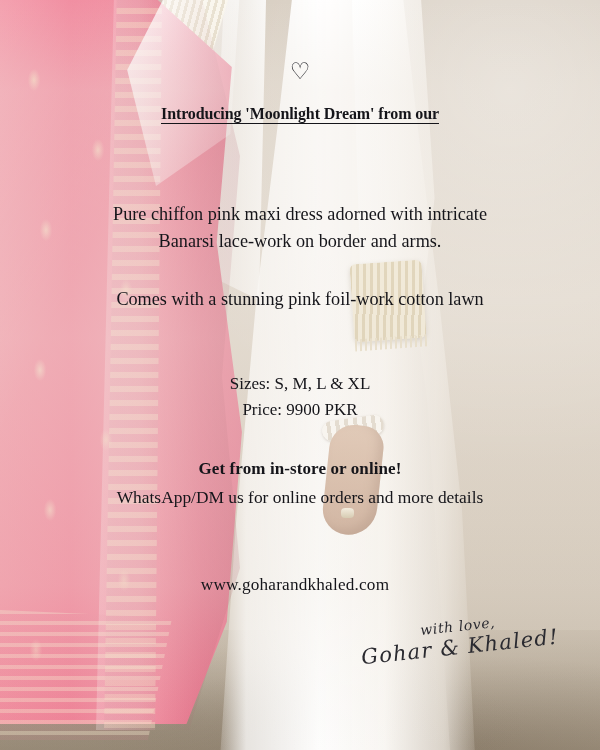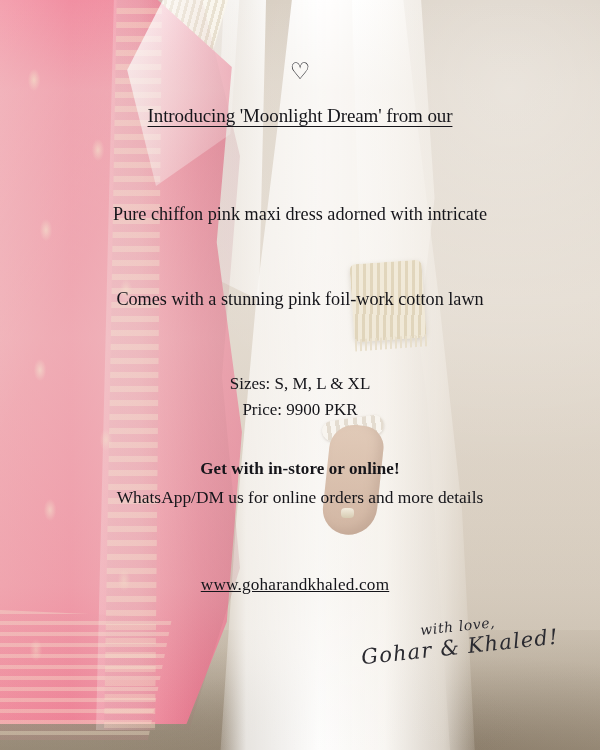--- a/index.html
+++ b/index.html
@@ -182,22 +182,22 @@
     left: 0; top: 0;
     width: 600px; height: 750px;
     padding: 0 26px;
     color: #15151a;
     text-align: center;
   }
 
   .headline {
     position: absolute;
     left: 30px; right: 30px; top: 103px;
-    font-size: 19px;
-    font-weight: normal;
+    font-size: 16px;
+    font-weight: bold;
     line-height: 1.42;
     letter-spacing: -0.1px;
   }
   .headline span.u {
     text-decoration: underline;
     text-decoration-thickness: 1.4px;
     text-underline-offset: 3.5px;
   }
 
   .heart {
@@ -235,21 +235,20 @@
     position: absolute;
     left: 0; right: 0; top: 487px;
     font-size: 17.4px;
   }
 
   .website {
     position: absolute;
     left: 0; right: 10px; top: 575px;
     font-size: 17.2px;
     letter-spacing: 0.2px;
-    text-decoration: underline;
   }
 
   .signature {
     position: absolute;
     right: 26px; top: 618px;
     width: 230px;
     text-align: center;
     color: #2a2a30;
     font-family: "DejaVu Serif", serif;
     transform: rotate(-6deg);
@@ -297,32 +296,33 @@
   <div class="overlay">
 
     <div class="heart">♡</div>
 
     <div class="headline">
       <span class="u">Introducing 'Moonlight Dream' from our</span><br>
     </div>
 
     <div class="para para-1">
       <span>Pure chiffon pink maxi dress adorned with intricate</span><br>
+      <span>Banarsi lace-work on border and arms.</span>
     </div>
 
     <div class="para para-2">
       <span>Comes with a stunning pink foil-work cotton lawn</span><br>
     </div>
 
     <div class="specs">
       <div>Sizes: S, M, L &amp; XL</div>
       <div>Price: 9900 PKR</div>
     </div>
 
-    <div class="cta">Get with in-store or online!</div>
+    <div class="cta">Get from in-store or online!</div>
     <div class="cta-sub">WhatsApp/DM us for online orders and more details</div>
 
     <div class="website">www.goharandkhaled.com</div>
 
     <div class="signature">
       <div class="sig-top">with love,</div>
       <div class="sig-main">Gohar &amp; Khaled!</div>
     </div>
 
   </div>

